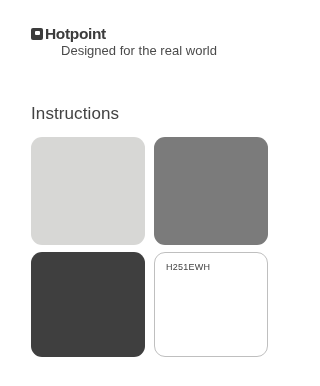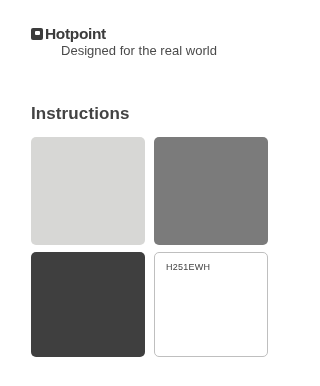--- a/index.html
+++ b/index.html
@@ -70,41 +70,41 @@
     padding-left: 30px;
   }
 
   
   .doc-title {
     position: absolute;
     left: 31px;
     top: 104px;
     font-size: 17px;
     line-height: 20px;
-    font-weight: bold;
+    font-weight: normal;
     letter-spacing: 0.1px;
     color: #434343;
     white-space: nowrap;
   }
 
   
   .grid {
     position: absolute;
     left: 31px;
     top: 137px;
     width: 237px;
     height: 220px;
     display: grid;
     grid-template-columns: 114px 114px;
     grid-template-rows: 108px 105px;
     column-gap: 9px;
     row-gap: 7px;
   }
   .tile {
-    border-radius: 5px;
+    border-radius: 11px;
     position: relative;
     overflow: hidden;
   }
   .tile-light   { background: #d7d7d5; }
   .tile-medium  { background: #7b7b7b; }
   .tile-dark    { background: #3f3f3f; }
   .tile-blank {
     background: #ffffff;
     border: 1px solid #bfbfbf;
     box-sizing: border-box;

